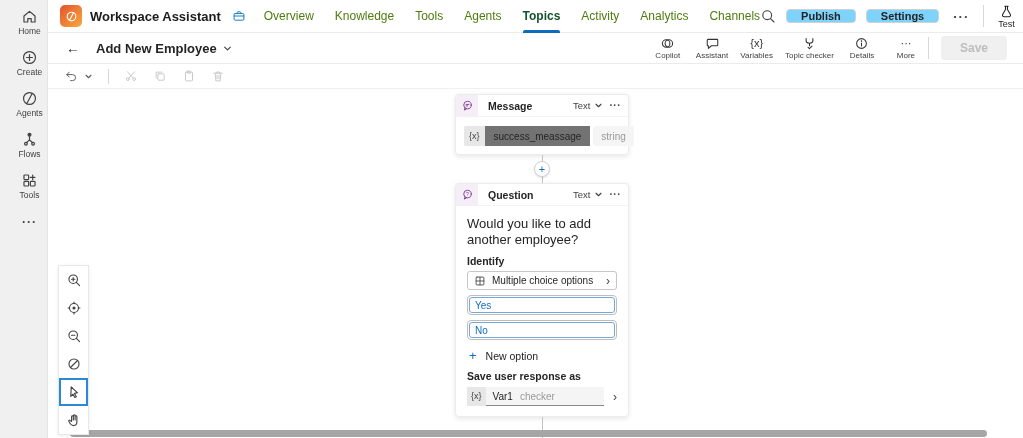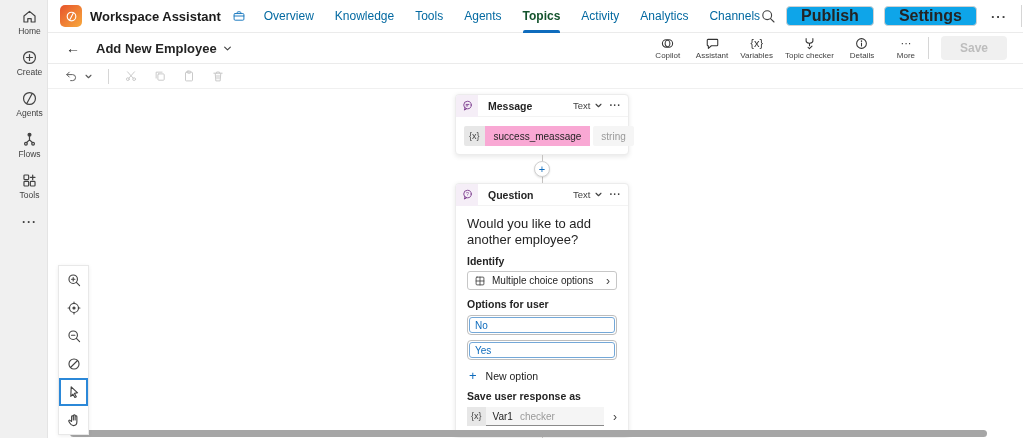--- a/index.html
+++ b/index.html
@@ -19,30 +19,30 @@
   .main { flex:1; display:flex; flex-direction:column; min-width:0; }
 
   
   .topbar { height:33px; display:flex; align-items:center; background:#fff;
     border-bottom:1px solid #ebebeb; padding:0 12px 0 12px; position:relative; }
   .logo { width:22px; height:22px; border-radius:5px; flex:0 0 22px;
     background:linear-gradient(135deg,#e85b2d 10%,#f6a13b 90%); display:grid; place-items:center; margin-right:8px; }
   .app-title { font-size:13px; font-weight:700; color:#1b1b1b; margin-right:11px; white-space:nowrap; }
   .badge-icon { color:#1c7ac0; margin-right:18px; display:grid; place-items:center; }
   .tabs { display:flex; gap:21px; height:33px; align-items:center; }
-  .tab { font-size:12px; color:#0369a1; cursor:pointer; position:relative; height:33px;
+  .tab { font-size:12px; color:#4d7c0f; cursor:pointer; position:relative; height:33px;
     display:flex; align-items:center; white-space:nowrap; }
   .tab.active { font-weight:700; color:#14532d; }
   .tab.active::after { content:""; position:absolute; left:0; right:0; bottom:0; height:3px;
     background:#0f6cbd; border-radius:2px 2px 0 0; }
   .topbar-right { margin-left:auto; display:flex; align-items:center; gap:10px; }
   .icon-btn { background:none; border:none; cursor:pointer; color:#424242; display:grid; place-items:center; }
   .icon-btn svg { width:16px; height:16px; }
-  .btn { border:1px solid #d1d1d1; border-radius:4px; background:#0ea5e9; padding:0 14px;
-    font-size:16px; font-weight:700; color:#242424; cursor:pointer; font-family:inherit; }
+  .btn { border:1px solid #d1d1d1; border-radius:4px; background:#7dd3fc; padding:0 14px;
+    font-size:11px; font-weight:700; color:#242424; cursor:pointer; font-family:inherit; }
   .more-btn { border:none; background:none; font-size:13px; font-weight:700; letter-spacing:1px;
     color:#424242; cursor:pointer; padding:0 4px; }
   .vdiv { width:1px; height:22px; background:#d6d6d6; }
   .test-item { display:flex; flex-direction:column; align-items:center; cursor:pointer; color:#242424; padding:0 4px; }
   .test-item svg { width:15px; height:15px; }
   .test-label { font-size:9px; margin-top:0; }
 
   
   .cmdbar { height:31px; display:flex; align-items:center; background:#fff;
     border-bottom:1px solid #ebebeb; padding:0 10px 0 16px; }
@@ -87,21 +87,21 @@
   .node-title { font-size:10.5px; font-weight:700; margin-left:10px; }
   .node-type { margin-left:auto; display:flex; align-items:center; gap:3px; font-size:9.5px;
     color:#424242; cursor:pointer; background:none; border:none; font-family:inherit; }
   .node-menu { background:none; border:none; font-size:10px; font-weight:700; letter-spacing:.5px;
     color:#424242; cursor:pointer; padding:0 7px 0 7px; }
 
   .msg-body { padding:8px; }
   .var-chip { display:inline-flex; align-items:center; height:20px; font-size:10px; }
   .var-badge { background:#e7e7e7; color:#424242; height:20px; display:grid; place-items:center;
     padding:0 5px; border-radius:2px 0 0 2px; font-size:9px; }
-  .var-name { background:#f9a8d4; height:20px; display:flex; align-items:center; padding:0 9px; color:#242424;text-align:center; }
+  .var-name { background:#737373; height:20px; display:flex; align-items:center; padding:0 9px; color:#242424;text-align:center; }
   .var-type { background:#f5f5f5; height:20px; display:flex; align-items:center; padding:0 8px;
     color:#9a9a9a; margin-left:3px; border-radius:2px; }
 
   .connector { position:relative; height:28px; width:174px; }
   .connector.bottom { height:22px; }
   .c-line { position:absolute; left:86.5px; top:0; bottom:0; width:1px; background:#c4c2c0; }
   .c-plus { position:absolute; left:79px; top:50%; transform:translateY(-50%); width:16px; height:16px;
     border-radius:50%; background:#fff; border:1px solid #d1d1d1; color:#0f6cbd;
     display:grid; place-items:center; font-size:11px; line-height:1; cursor:pointer; padding:0;
     box-shadow:0 1px 2px rgba(0,0,0,.12); }
@@ -407,26 +407,25 @@
             <div class="q-text">Would you like to add another employee?</div>
             <div class="q-label">Identify</div>
             <div class="select-field">
               <svg class="s" viewBox="0 0 20 20">
                   <rect x="3.5" y="3.5" width="13" height="13" rx="1.5"></rect>
                   <path d="M10 3.5v13M3.5 10h13"></path>
                 </svg>
               <span>Multiple choice options</span>
               <span class="chev-r">›</span>
             </div>
-            <div class="q-label">Options for user</div>
+            <div class="opt-wrap">
+              <input class="opt-input" type="text" value="Yes" style="">
+            </div>
             <div class="opt-wrap">
               <input class="opt-input" type="text" value="No" style="">
-            </div>
-            <div class="opt-wrap">
-              <input class="opt-input" type="text" value="Yes" style="">
             </div>
             <button class="new-option">
               <span class="plus-blue">+</span>
               <span>New option</span>
             </button>
             <div class="q-label">Save user response as</div>
             <div class="save-as-row">
               <div class="save-as-field">
                 <span class="sa-badge">{x}</span>
                 <span class="sa-name">Var1</span>

